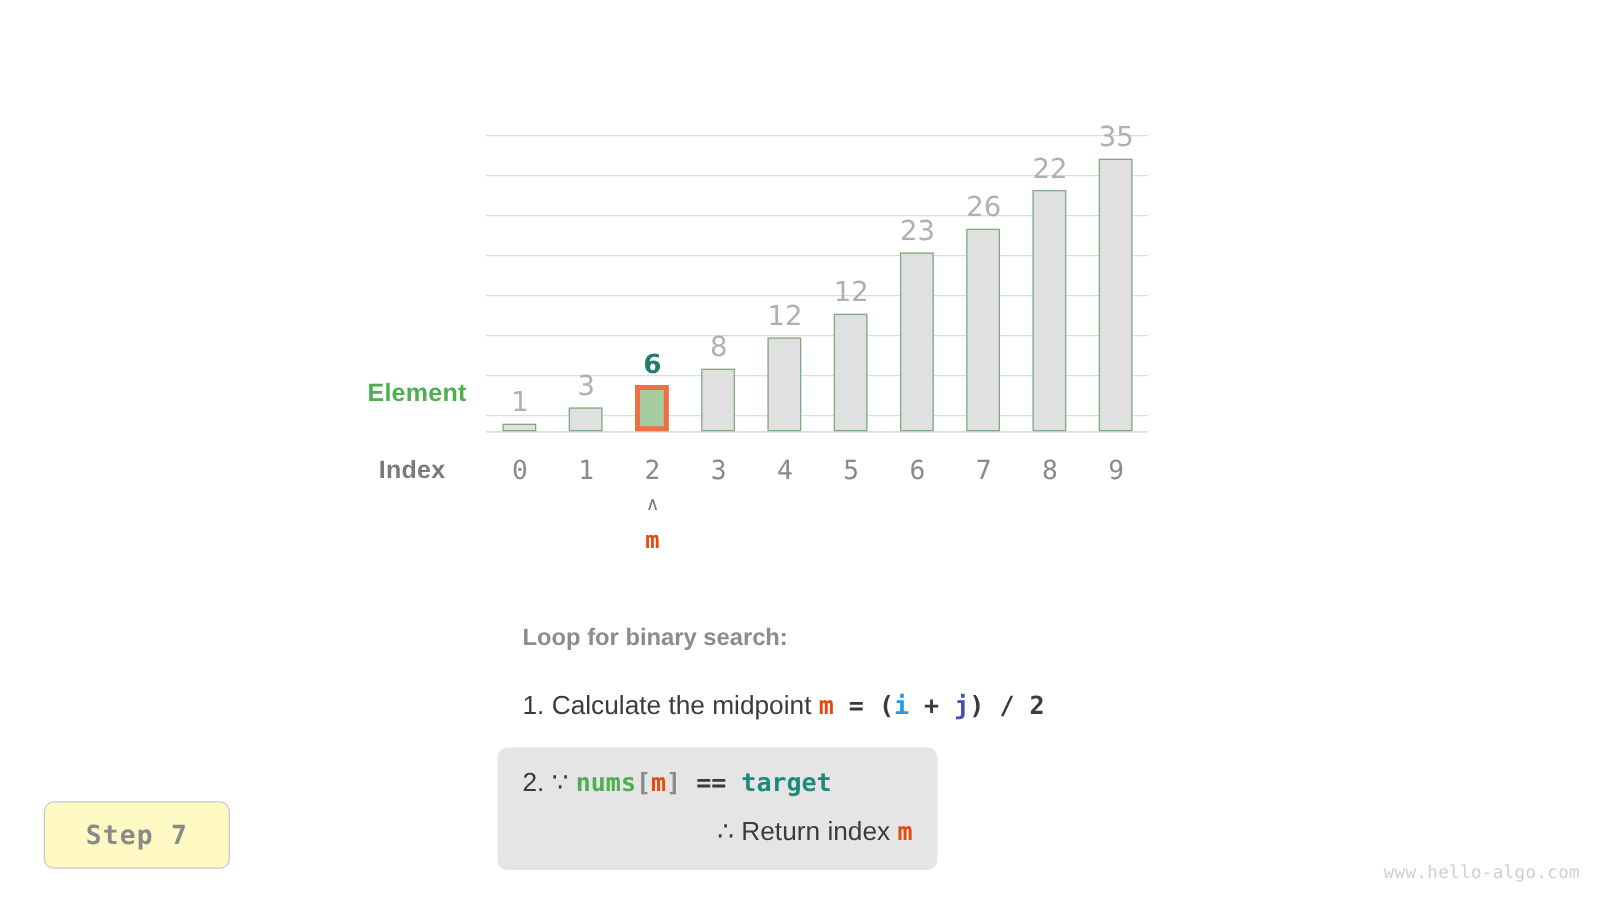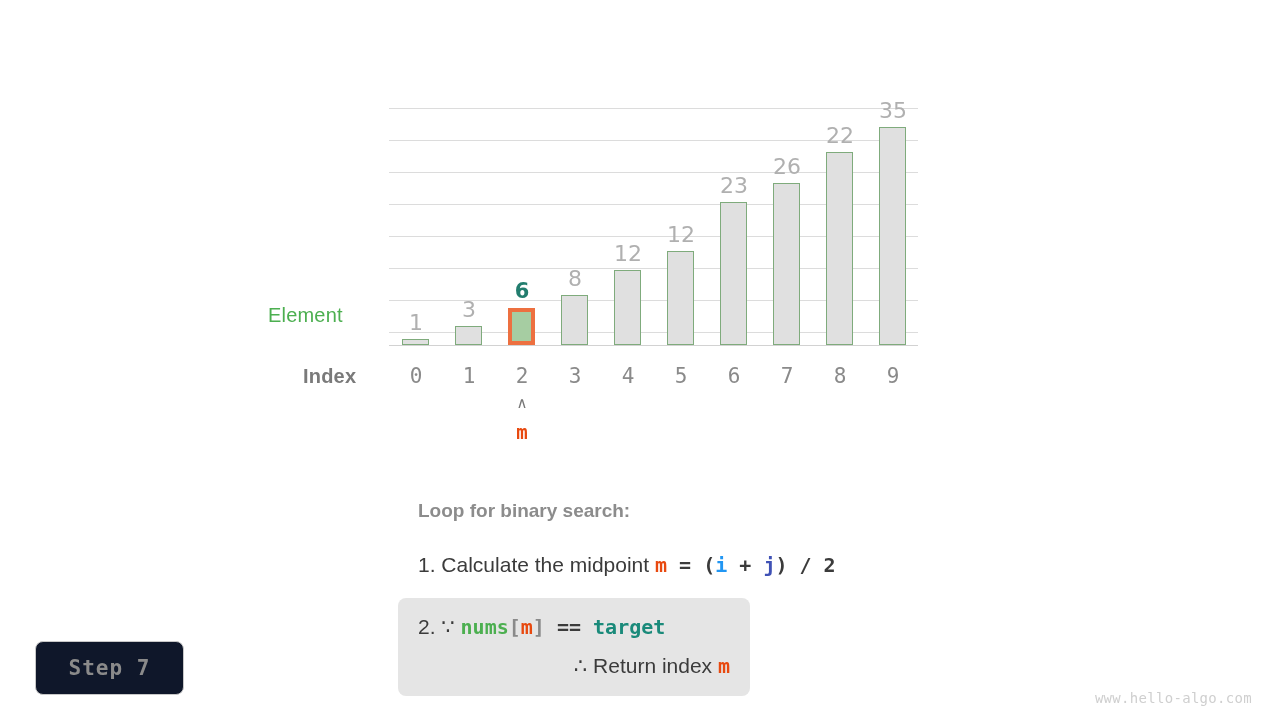--- a/index.html
+++ b/index.html
@@ -80,24 +80,24 @@
     width: 54px;
     text-align: center;
     font-family: "DejaVu Sans Mono", monospace;
     font-size: 21px;
     color: #8a8a8a;
     line-height: 1;
   }
 
   #element-caption {
     position: absolute;
-    left: 268px;
+    left: 294px;
     top: 304px;
     font-size: 20px;
-    font-weight: normal;
+    font-weight: bold;
     color: #4caf50;
     letter-spacing: 0.2px;
   }
   #index-caption {
     position: absolute;
     left: 303px;
     top: 365px;
     font-size: 20px;
     font-weight: bold;
     color: #7a7a7a;
@@ -178,36 +178,36 @@
 
   
   #step-button {
     position: absolute;
     left: 35px;
     top: 641px;
     width: 147px;
     height: 52px;
     border: 1px solid #c8c8c8;
     border-radius: 8px;
-    background: #0f172a;
+    background: #fef9c3;
     display: flex;
     align-items: center;
     justify-content: center;
     font-family: "DejaVu Sans Mono", monospace;
     font-size: 21px;
     font-weight: bold;
     color: #8a8a8a;
     letter-spacing: 1px;
     cursor: pointer;
   }
 
   
   #watermark {
     position: absolute;
-    right: 28px;
+    right: 16px;
     bottom: 14px;
     font-family: "DejaVu Sans Mono", monospace;
     font-size: 14px;
     color: #cfcfcf;
     letter-spacing: 0.3px;
   }
 </style>
 </head>
 <body>
 

